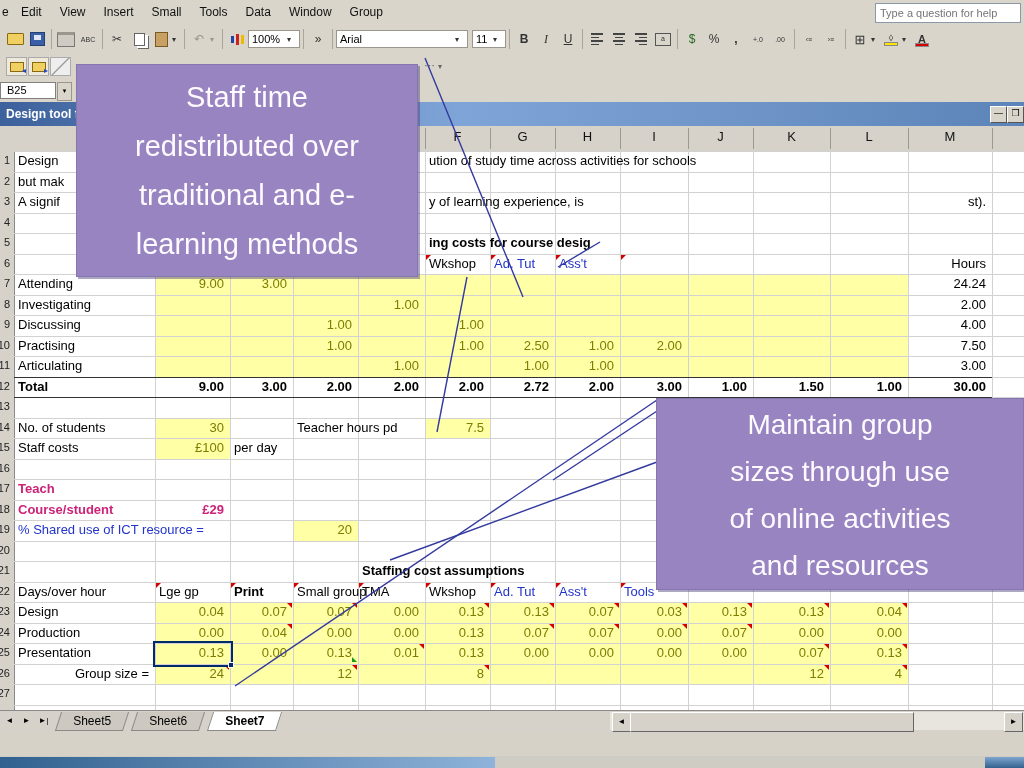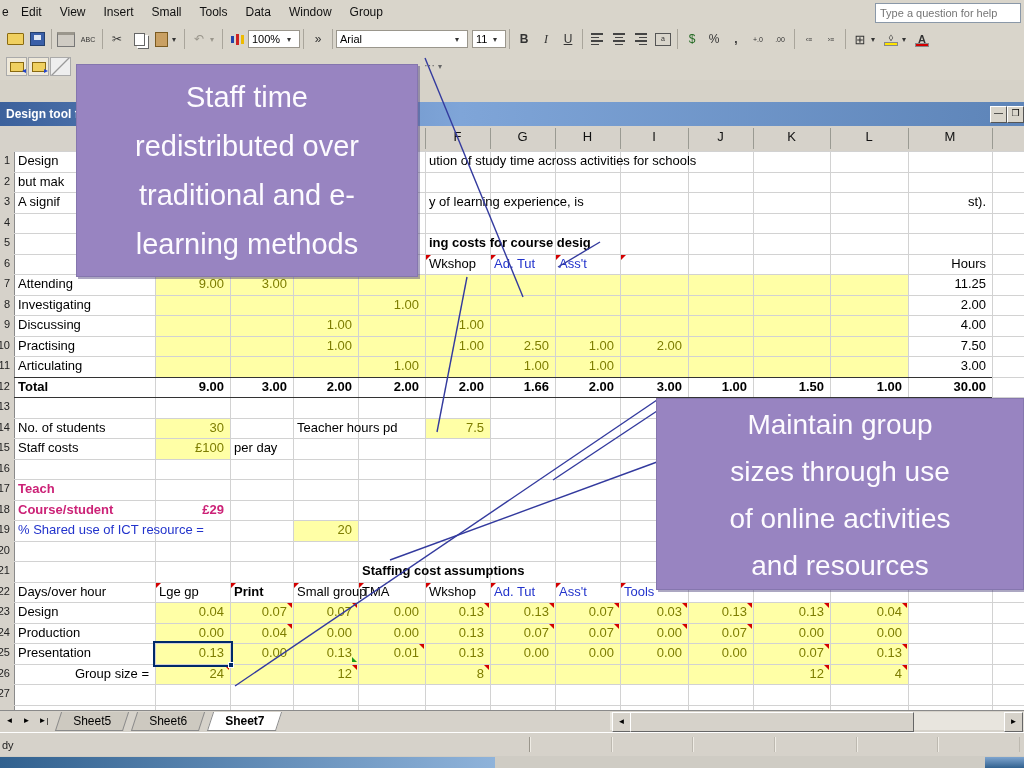--- a/index.html
+++ b/index.html
@@ -237,20 +237,24 @@
         <span class="arr">◂</span>
       </div>
     <div class="t2icon" style="left:28px;">
         <span class="fold"></span>
         <span class="arr">▸</span>
       </div>
     <div class="t2icon" style="left:50px;background:linear-gradient(135deg,#eee 45%,#999 50%,#eee 55%);"></div>
     <div id="more-dots"><span>⋯</span> <span style="font-size:8px;">▾</span></div>
   </div>
 
+  <div id="namerow">
+    <div id="namebox">B25</div>
+    <div id="namebox-drop">▾</div>
+  </div>
 
   <div id="wbtitle">
     <span>Design tool fo</span>
     <div class="winbtn" style="left:990px;">—</div>
     <div class="winbtn" style="left:1007px;">❒</div>
   </div>
 
   <div id="sheet"></div>
   <div id="colhdr">
       <div class="colletter" style="left: 425px; width: 65px;">F</div>
@@ -388,51 +392,40 @@
       <div class="sheettab active" style="left: 210px;">
         <span>Sheet7</span>
       </div>
     </div>
   <div id="hscroll">
     <div class="scrbtn" style="left:2px;">◄</div>
     <div id="scrthumb"></div>
     <div class="scrbtn" style="left:394px;">►</div>
   </div>
 
-  <div id="statusbar">
-    <span style="position:absolute;left:2px;top:6px;">dy</span>
-    <span class="panelz">
-        <i></i>
-        <i></i>
-        <i></i>
-        <i></i>
-        <i></i>
-        <i></i>
-      </span>
-  </div>
   <div id="bottomstrip">
     <div id="bs-blue"></div>
     <div id="bs-blue2"></div>
   </div>
 <div class="cell" style="left: 14px; top: 151px; width: 141px; height: 20.5px;">Design</div>
     <div class="cell span" style="left: 425px; top: 151px; width: 420px; height: 20.5px;">ution of study time across activities for schools</div>
     <div class="cell" style="left: 14px; top: 171.5px; width: 141px; height: 20.5px;">but mak</div>
     <div class="cell" style="left: 14px; top: 192px; width: 141px; height: 20.5px;">A signif</div>
     <div class="cell span" style="left: 425px; top: 192px; width: 420px; height: 20.5px;">y of learning experience, is</div>
     <div class="cell num" style="left: 908px; top: 192px; width: 84px; height: 20.5px;">st).</div>
     <div class="cell span b" style="left: 425px; top: 233px; width: 420px; height: 20.5px;">ing costs for course desig</div>
     <div class="cell ml" style="left: 425px; top: 253.5px; width: 65px; height: 20.5px;">Wkshop</div>
     <div class="cell blue ml" style="left: 490px; top: 253.5px; width: 65px; height: 20.5px;">Ad. Tut</div>
     <div class="cell blue ml" style="left: 555px; top: 253.5px; width: 65px; height: 20.5px;">Ass't</div>
     <div class="cell ml" style="left: 620px; top: 253.5px; width: 68px; height: 20.5px;"></div>
     <div class="cell num" style="left: 908px; top: 253.5px; width: 84px; height: 20.5px;">Hours</div>
     <div class="cell" style="left: 14px; top: 274px; width: 141px; height: 20.5px;">Attending</div>
     <div class="cell num y" style="left: 155px; top: 274px; width: 75px; height: 20.5px;">9.00</div>
     <div class="cell num y" style="left: 230px; top: 274px; width: 63px; height: 20.5px;">3.00</div>
-    <div class="cell num" style="left: 908px; top: 274px; width: 84px; height: 20.5px;">11.25</div>
+    <div class="cell num" style="left: 908px; top: 274px; width: 84px; height: 20.5px;">24.24</div>
     <div class="cell" style="left: 14px; top: 294.5px; width: 141px; height: 20.5px;">Investigating</div>
     <div class="cell num y" style="left: 358px; top: 294.5px; width: 67px; height: 20.5px;">1.00</div>
     <div class="cell num" style="left: 908px; top: 294.5px; width: 84px; height: 20.5px;">2.00</div>
     <div class="cell" style="left: 14px; top: 315px; width: 141px; height: 20.5px;">Discussing</div>
     <div class="cell num y" style="left: 293px; top: 315px; width: 65px; height: 20.5px;">1.00</div>
     <div class="cell num y" style="left: 425px; top: 315px; width: 65px; height: 20.5px;">1.00</div>
     <div class="cell num" style="left: 908px; top: 315px; width: 84px; height: 20.5px;">4.00</div>
     <div class="cell" style="left: 14px; top: 335.5px; width: 141px; height: 20.5px;">Practising</div>
     <div class="cell num y" style="left: 293px; top: 335.5px; width: 65px; height: 20.5px;">1.00</div>
     <div class="cell num y" style="left: 425px; top: 335.5px; width: 65px; height: 20.5px;">1.00</div>
@@ -444,21 +437,21 @@
     <div class="cell num y" style="left: 358px; top: 356px; width: 67px; height: 20.5px;">1.00</div>
     <div class="cell num y" style="left: 490px; top: 356px; width: 65px; height: 20.5px;">1.00</div>
     <div class="cell num y" style="left: 555px; top: 356px; width: 65px; height: 20.5px;">1.00</div>
     <div class="cell num" style="left: 908px; top: 356px; width: 84px; height: 20.5px;">3.00</div>
     <div class="cell b" style="left: 14px; top: 376.5px; width: 141px; height: 20.5px;">Total</div>
     <div class="cell num b" style="left: 155px; top: 376.5px; width: 75px; height: 20.5px;">9.00</div>
     <div class="cell num b" style="left: 230px; top: 376.5px; width: 63px; height: 20.5px;">3.00</div>
     <div class="cell num b" style="left: 293px; top: 376.5px; width: 65px; height: 20.5px;">2.00</div>
     <div class="cell num b" style="left: 358px; top: 376.5px; width: 67px; height: 20.5px;">2.00</div>
     <div class="cell num b" style="left: 425px; top: 376.5px; width: 65px; height: 20.5px;">2.00</div>
-    <div class="cell num b" style="left: 490px; top: 376.5px; width: 65px; height: 20.5px;">1.66</div>
+    <div class="cell num b" style="left: 490px; top: 376.5px; width: 65px; height: 20.5px;">2.72</div>
     <div class="cell num b" style="left: 555px; top: 376.5px; width: 65px; height: 20.5px;">2.00</div>
     <div class="cell num b" style="left: 620px; top: 376.5px; width: 68px; height: 20.5px;">3.00</div>
     <div class="cell num b" style="left: 688px; top: 376.5px; width: 65px; height: 20.5px;">1.00</div>
     <div class="cell num b" style="left: 753px; top: 376.5px; width: 77px; height: 20.5px;">1.50</div>
     <div class="cell num b" style="left: 830px; top: 376.5px; width: 78px; height: 20.5px;">1.00</div>
     <div class="cell num b" style="left: 908px; top: 376.5px; width: 84px; height: 20.5px;">30.00</div>
     <div class="cell" style="left: 14px; top: 417.5px; width: 141px; height: 20.5px;">No. of students</div>
     <div class="cell num y" style="left: 155px; top: 417.5px; width: 75px; height: 20.5px;">30</div>
     <div class="cell span" style="left: 293px; top: 417.5px; width: 420px; height: 20.5px;">Teacher hours pd</div>
     <div class="cell num y" style="left: 425px; top: 417.5px; width: 65px; height: 20.5px;">7.5</div>

